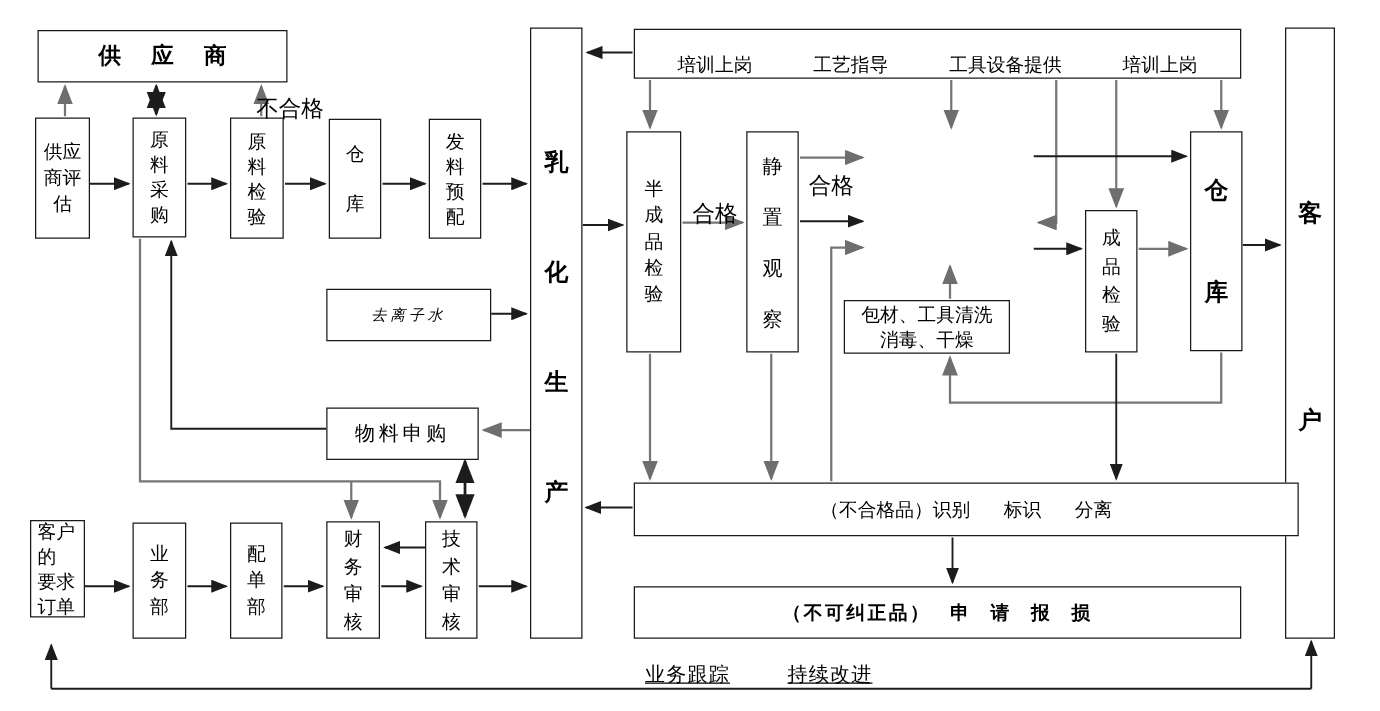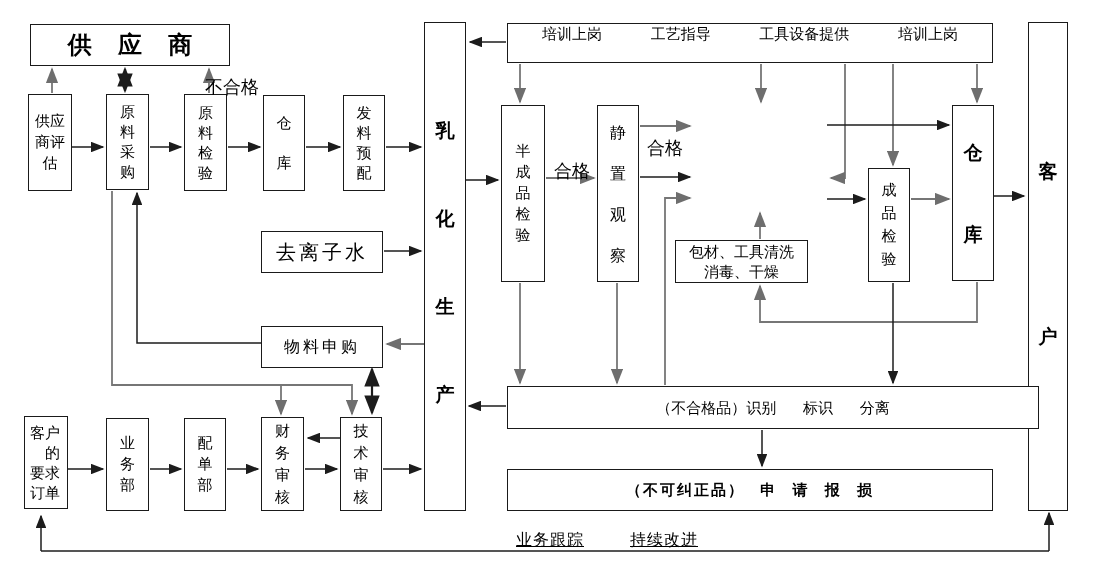--- a/index.html
+++ b/index.html
@@ -9,21 +9,21 @@
     color:#000;overflow:hidden;
   }
   #wires{position:absolute;left:0;top:0;}
   .box{
     position:absolute;box-sizing:border-box;border:1.5px solid #1a1a1a;background:#fff;
     display:flex;align-items:center;justify-content:center;text-align:center;
     white-space:pre-line;font-size:15px;line-height:20px;
   }
   .lbl{position:absolute;font-size:18px;white-space:nowrap;background:transparent;}
   .underline{text-decoration:underline;font-size:16px;letter-spacing:1px;}
-  .svcrow{display:flex;justify-content:space-between;align-items:flex-start;padding:0 34px;}
+  .svcrow{display:flex;justify-content:space-between;align-items:flex-end;padding:0 34px;}
   .svcrow span{white-space:nowrap;}
 </style>
 </head>
 <body>
 
 <div id="canvas">
 
   <svg id="wires" width="1104" height="569">
     <defs>
       <marker id="ab" viewBox="0 0 9 7" markerWidth="9" markerHeight="7" refX="8" refY="3.5" orient="auto-start-reverse">
@@ -80,21 +80,21 @@
       <polyline points="41,551 1049,551"></polyline>
       <polyline points="41,551 41,516" marker-end="url(#ab)"></polyline>
       <polyline points="1049,551 1049,513" marker-end="url(#ab)"></polyline>
     </g>
     <g stroke="#1c1c1c" stroke-width="2.2" fill="none">
       <polyline points="125,91 125,69" marker-start="url(#ab)" marker-end="url(#ab)"></polyline>
       <polyline points="372,369 372,413" marker-start="url(#ab)" marker-end="url(#ab)"></polyline>
     </g>
   </svg>
 
-  <div class="box" style="left:30px;top:24px;width:200px;height:42px;font-size:24px;font-weight:bold;word-spacing:18px;">供 应 商</div>
+  <div class="box" style="left:30px;top:24px;width:200px;height:42px;font-size:18px;font-weight:bold;word-spacing:18px;">供 应 商</div>
 
   <div class="box" style="left:28px;top:94px;width:44px;height:97px;line-height:21px;">供应
 商评
 估</div>
 
   <div class="box" style="left:106px;top:94px;width:43px;height:96px;">原
 料
 采
 购</div>
 
@@ -109,21 +109,21 @@
   <div class="box" style="left:343px;top:95px;width:42px;height:96px;">发
 料
 预
 配</div>
 
   <div class="box" style="left:424px;top:22px;width:42px;height:489px;font-size:19px;font-weight:bold;line-height:88px;padding-bottom:10px;">乳
 化
 生
 产</div>
 
-  <div class="box" style="left:261px;top:231px;width:122px;height:42px;font-size:20px;letter-spacing:3px;">去离子水</div>
+  <div class="box" style="left:261px;top:231px;width:132px;height:42px;font-size:12px;letter-spacing:3px;font-style:italic;">去离子水</div>
 
   <div class="box" style="left:261px;top:326px;width:122px;height:42px;font-size:16px;letter-spacing:3px;">物料申购</div>
 
   <div class="box svcrow" style="left:507px;top:23px;width:486px;height:40px;">
     <span>培训上岗</span>
     <span>工艺指导</span>
     <span>工具设备提供</span>
     <span>培训上岗</span>
   </div>
 
@@ -151,21 +151,21 @@
   <div class="box" style="left:952px;top:105px;width:42px;height:176px;font-size:19px;font-weight:bold;line-height:82px;">仓
 库</div>
 
   <div class="box" style="left:1028px;top:22px;width:40px;height:489px;font-size:19px;font-weight:bold;line-height:165px;padding-bottom:25px;">客
 户</div>
 
   <div class="box" style="left:507px;top:386px;width:532px;height:43px;word-spacing:22px;">（不合格品）识别 标识 分离</div>
 
   <div class="box" style="left:507px;top:469px;width:486px;height:42px;word-spacing:8px;letter-spacing:2px;font-weight:bold;">（不可纠正品） 申 请 报 损</div>
 
-  <div class="box" style="left:24px;top:416px;width:44px;height:93px;justify-content:flex-start;text-align:right;padding-left:5px;">客户
+  <div class="box" style="left:24px;top:416px;width:44px;height:78px;justify-content:flex-start;text-align:left;padding-left:5px;">客户
 的
 要求
 订单</div>
 
   <div class="box" style="left:106px;top:418px;width:43px;height:93px;line-height:21px;">业
 务
 部</div>
 
   <div class="box" style="left:184px;top:418px;width:42px;height:93px;line-height:21px;">配
 单

